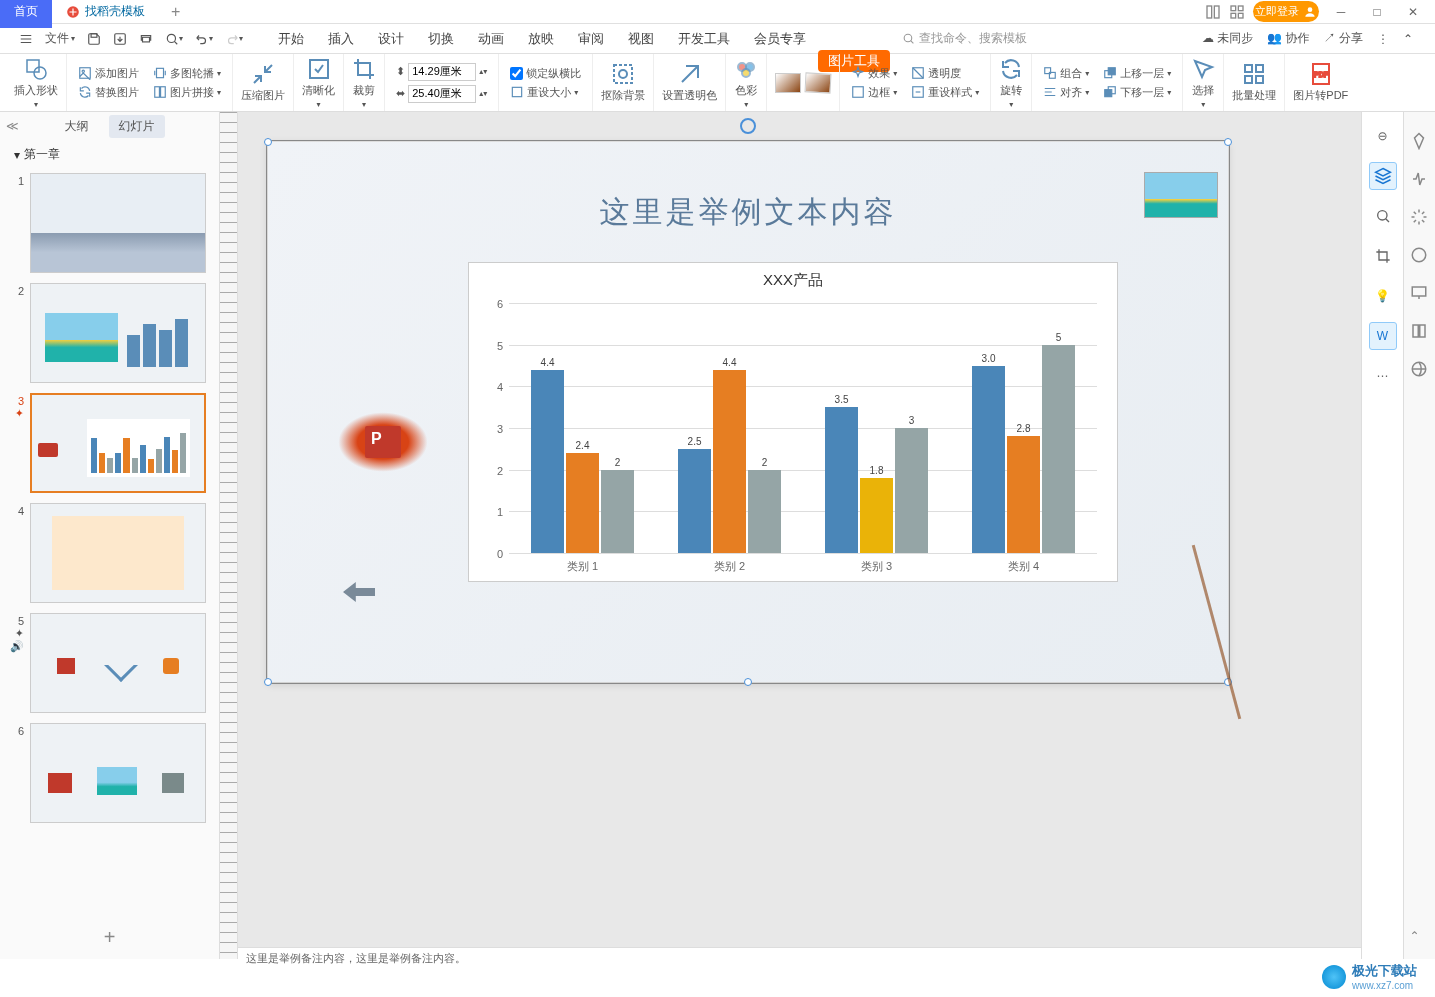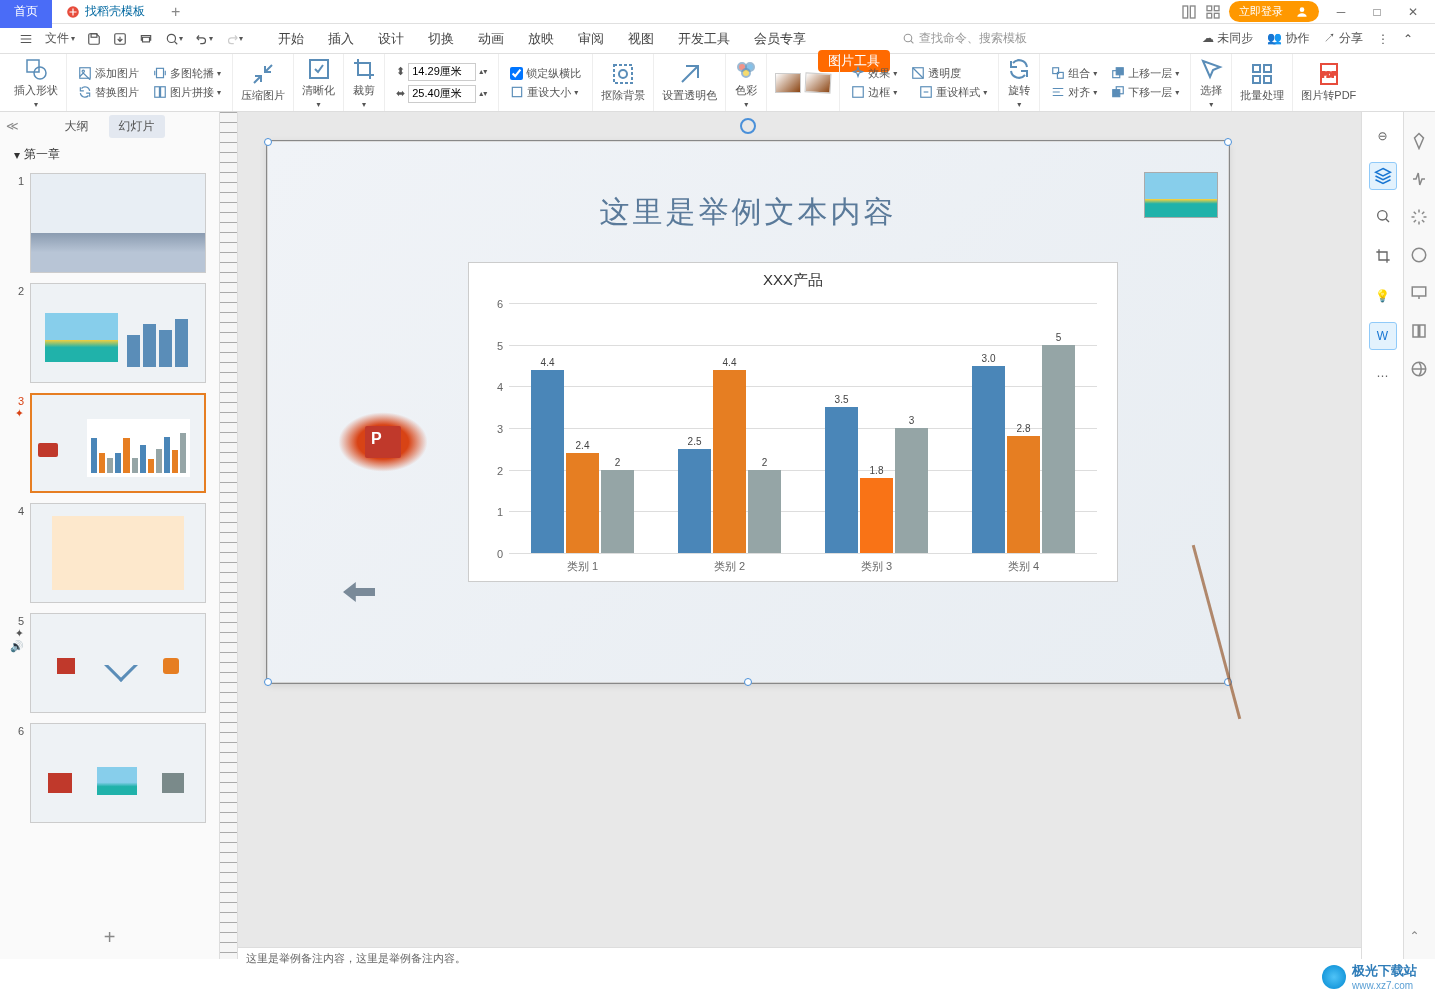--- a/index.html
+++ b/index.html
@@ -8,21 +8,21 @@
 
 .titlebar { height: 24px; background: #fff; display: flex; align-items: center; border-bottom: 1px solid #e0e0e0; }
 .tab { height: 32px; display: flex; align-items: center; padding: 0 14px; font-size: 12px; cursor: pointer; position: relative; }
 .tab.home { background: #4a6cf7; color: #fff; }
 .tab .icon { width: 14px; height: 14px; margin-right: 5px; }
 .tab.template { color: #0369a1; }
 .tab.file { color: #555; background: #f5f5f5; border-right: 1px solid #ddd; }
 .tab .close-indicator { margin-left: 12px; color: #999; font-size: 10px; }
 .tab-add { padding: 0 12px; color: #888; font-size: 16px; cursor: pointer; }
 .titlebar-right { margin-left: auto; display: flex; align-items: center; gap: 8px; padding-right: 8px; }
-.login-btn { background: #ff9800; color: #fff; padding: 3px 10px; border-radius: 12px; font-size: 11px; display: flex; align-items: center; gap: 12px; }
+.login-btn { background: #ff9800; color: #fff; padding: 3px 2px; border-radius: 12px; font-size: 11px; display: flex; align-items: center; gap: 4px; }
 .win-btn { width: 28px; height: 28px; display: flex; align-items: center; justify-content: center; color: #666; cursor: pointer; }
 
 
 .menubar { height: 30px; background: #fff; display: flex; align-items: center; padding: 0 14px; border-bottom: 1px solid #e0e0e0; }
 .menu-left { display: flex; align-items: center; gap: 2px; }
 .menu-btn { padding: 2px 5px; display: flex; align-items: center; cursor: pointer; color: #555; }
 .menu-tabs { display: flex; align-items: center; margin-left: 18px; gap: 0; }
 .menu-tab { padding: 0 12px; height: 30px; display: flex; align-items: center; cursor: pointer; color: #444; font-size: 13px; }
 .menu-tab.active { background: #ff6a00; color: #fff; border-radius: 4px; height: 22px; padding: 0 10px; margin-top: 44px; }
 .menu-search { margin-left: 12px; color: #999; font-size: 12px; display: flex; align-items: center; gap: 4px; }
@@ -372,21 +372,21 @@
           <span style="font-size:8px">▾</span>
         </div>
       <div class="ribbon-small">
           <svg class="icon" viewBox="0 0 24 24" fill="none" stroke="#5a8db8" stroke-width="2">
             <rect x="3" y="3" width="18" height="18"></rect>
             <path d="M3 3l18 18"></path>
           </svg>
           <span>透明度</span>
         </div>
     </div>
-    <div style="display:flex;gap:16px">
+    <div style="display:flex;gap:8px">
       <div class="ribbon-small">
           <svg class="icon" viewBox="0 0 24 24" fill="none" stroke="#5a8db8" stroke-width="2">
             <rect x="3" y="3" width="18" height="18"></rect>
           </svg>
           <span>边框</span>
           <span style="font-size:8px">▾</span>
         </div>
       <div class="ribbon-small">
           <svg class="icon" viewBox="0 0 24 24" fill="none" stroke="#5a8db8" stroke-width="2">
             <rect x="3" y="3" width="18" height="18"></rect>
@@ -618,21 +618,21 @@
                   </div>
                   <div class="chart-bar" style="height: 83.3333px; background: rgb(149, 165, 166); flex: 1 1 0%;">
                     <div class="val">2</div>
                   </div>
                   <div class="chart-xlabel">类别 2</div>
                 </div>
                 <div class="chart-group" style="left: 53.75%; width: 17.5%;">
                   <div class="chart-bar" style="height: 145.833px; background: rgb(74, 134, 184); flex: 1 1 0%;">
                     <div class="val">3.5</div>
                   </div>
-                  <div class="chart-bar" style="height: 75px; background: #f97316; flex: 1 1 0%;">
+                  <div class="chart-bar" style="height: 75px; background: #eab308; flex: 1 1 0%;">
                     <div class="val">1.8</div>
                   </div>
                   <div class="chart-bar" style="height: 125px; background: rgb(149, 165, 166); flex: 1 1 0%;">
                     <div class="val">3</div>
                   </div>
                   <div class="chart-xlabel">类别 3</div>
                 </div>
                 <div class="chart-group" style="left: 78.75%; width: 17.5%;">
                   <div class="chart-bar" style="height: 187.5px; background: rgb(74, 134, 184); flex: 1 1 0%;">
                     <div class="val">3.0</div>

